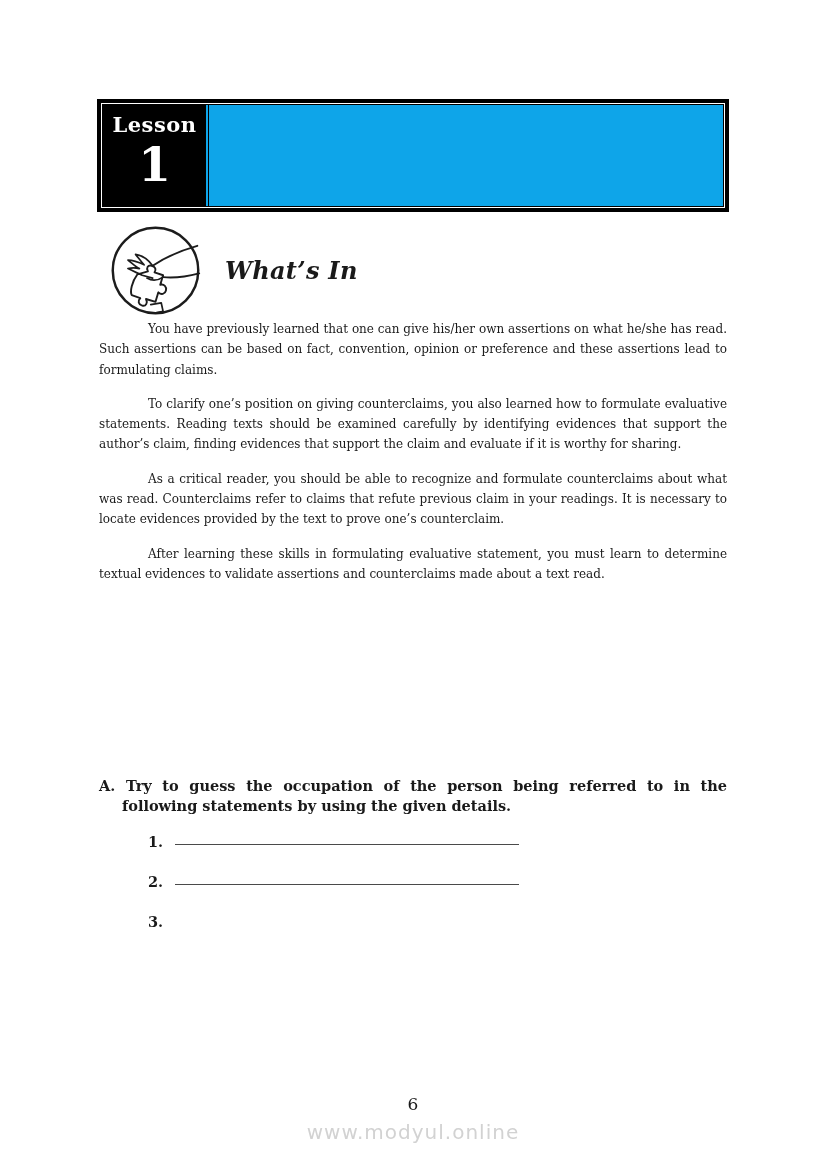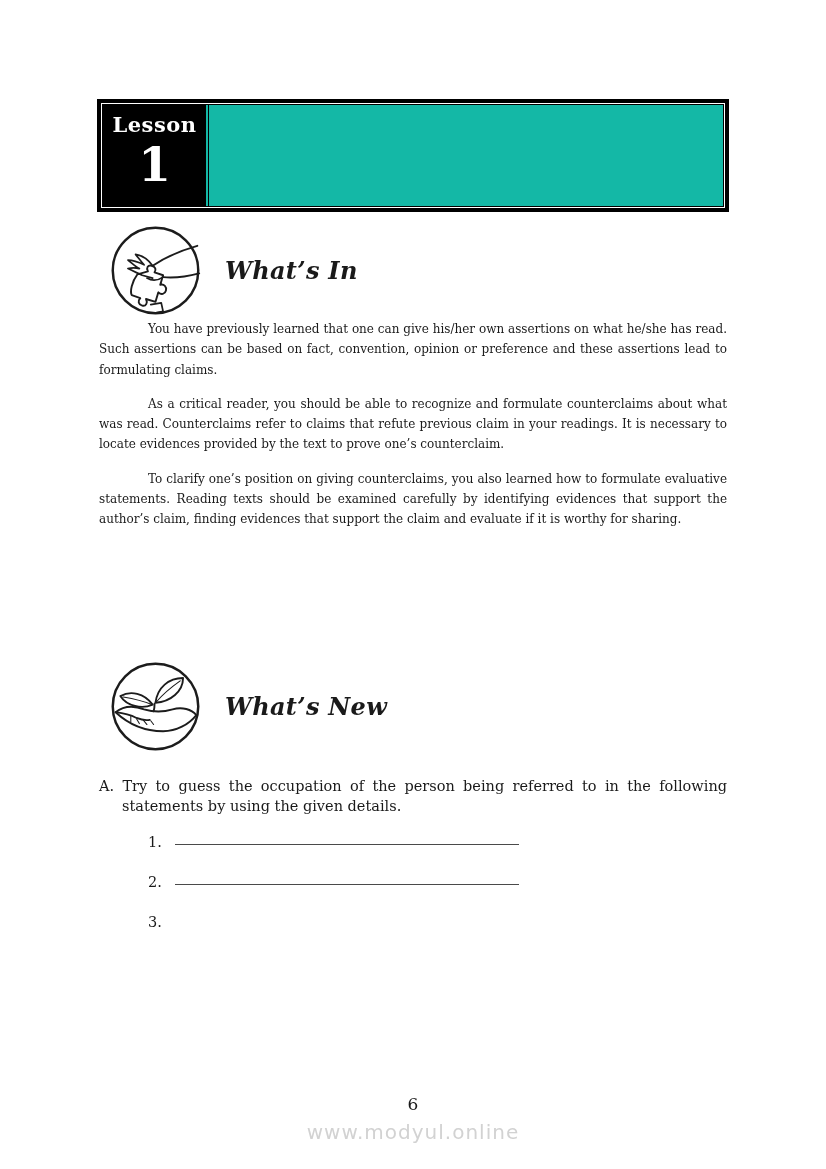--- a/index.html
+++ b/index.html
@@ -21,21 +21,21 @@
     left: 97px; top: 99px;
     width: 632px; height: 113px;
     border: 4px solid #000;
     background: #fff;
   }
   .lesson-header-inner {
     position: absolute;
     inset: 1px;
     border: 1px solid #000;
     display: flex;
-    background: #14b8a6;
+    background: #0ea5e9;
   }
   .lesson-cell {
     width: 103px;
     flex: none;
     background: #000;
     color: #fff;
     text-align: center;
     padding-top: 7px;
   }
   .lesson-label {
@@ -95,20 +95,21 @@
     margin-bottom: 14px;
   }
 
   
   .activity {
     position: absolute;
     left: 99px; top: 776px;
     width: 628px;
     font-size: 14.5px;
     line-height: 20.3px;
+    font-weight: bold;
   }
   .activity-intro {
     padding-left: 23px;
     text-indent: -23px;
     text-align: justify;
   }
   .q-item {
     display: flex;
     padding-left: 49px;
     margin-top: 15px;
@@ -169,40 +170,25 @@
         <path d="M58,57 C52,61 46,61 41,58" stroke-width="1.8"></path>
         <path d="M31,54 L42,51 C40,47 42,44 46,45 C50,46 51,49 49,52 L58,55 L55,65 C59,64 62,67 61,71 C60,75 56,76 53,73 L50,83 L40,80 C42,84 40,88 36,87 C32,86 31,82 34,79 L25,76 C23,72 25,62 31,54 Z" stroke-width="2"></path>
         <path d="M45,86 L56,84 L58,93 L48,95" stroke-width="1.8"></path>
       </svg>
     </span>
     <span class="section-title">What’s In</span>
   </div>
 
   <div class="body-text">
     <p>You have previously learned that one can give his/her own assertions on what he/she has read.  Such assertions can be based on fact, convention, opinion or preference and these assertions lead to formulating claims.</p>
+    <p>To clarify one’s position on giving counterclaims, you also learned how to formulate evaluative statements.  Reading texts should be examined carefully by identifying evidences that support the author’s claim, finding evidences that support the claim and evaluate if it is worthy for sharing.</p>
     <p>As a critical reader, you should be able to recognize and formulate counterclaims about what was read.  Counterclaims refer to claims that refute previous claim in your readings.  It is necessary to locate evidences provided by the text to prove one’s counterclaim.</p>
-    <p>To clarify one’s position on giving counterclaims, you also learned how to formulate evaluative statements.  Reading texts should be examined carefully by identifying evidences that support the author’s claim, finding evidences that support the claim and evaluate if it is worthy for sharing.</p>
-  </div>
-
-  <div class="section-head head-whats-new">
-    <span class="section-icon">
-      <svg viewBox="0 0 100 100" fill="none" stroke="#1c1c1c" stroke-linecap="round" stroke-linejoin="round">
-        <circle cx="50" cy="50" r="45" stroke-width="2.6"></circle>
-        <path d="M47,48 C38,36 24,33 13,39 C20,50 36,53 47,48 Z" stroke-width="2"></path>
-        <path d="M16,40 C28,42 39,45 46,48" stroke-width="1.2"></path>
-        <path d="M50,46 C52,30 64,20 79,20 C79,34 66,45 50,46 Z" stroke-width="2"></path>
-        <path d="M76,23 C66,30 57,38 51,45" stroke-width="1.2"></path>
-        <path d="M49,47 C49,50 49,52 48,55" stroke-width="2"></path>
-        <path d="M8,56 C18,48 30,50 38,53 C48,56 58,56 68,53 C78,50 88,53 93,59 C85,69 72,76 58,76 C40,76 22,69 8,56 Z" stroke-width="2"></path>
-        <path d="M8,56 C16,57 24,59 30,62 C35,64 39,65 44,64" stroke-width="1.8"></path>
-        <path d="M24,60 L24,66 M30,63 L33,68 M37,64 L41,69 M45,65 L48,69" stroke-width="1.1"></path>
-      </svg>
-    </span>
-    <span class="section-title">What’s New</span>
-  </div>
+    <p>After learning these skills in formulating evaluative statement, you must learn to determine textual evidences to validate assertions and counterclaims made about a text read.</p>
+  </div>
+
 
   <div class="activity">
     <p class="activity-intro"><span>A.</span> <span>Try to guess the occupation of the person being referred to in the following statements by using the given details.</span></p>
 
     <div class="q-item">
       <span class="q-num">1.</span>
       <div class="q-body">
         <div class="answer-line"></div>
       </div>
     </div>

